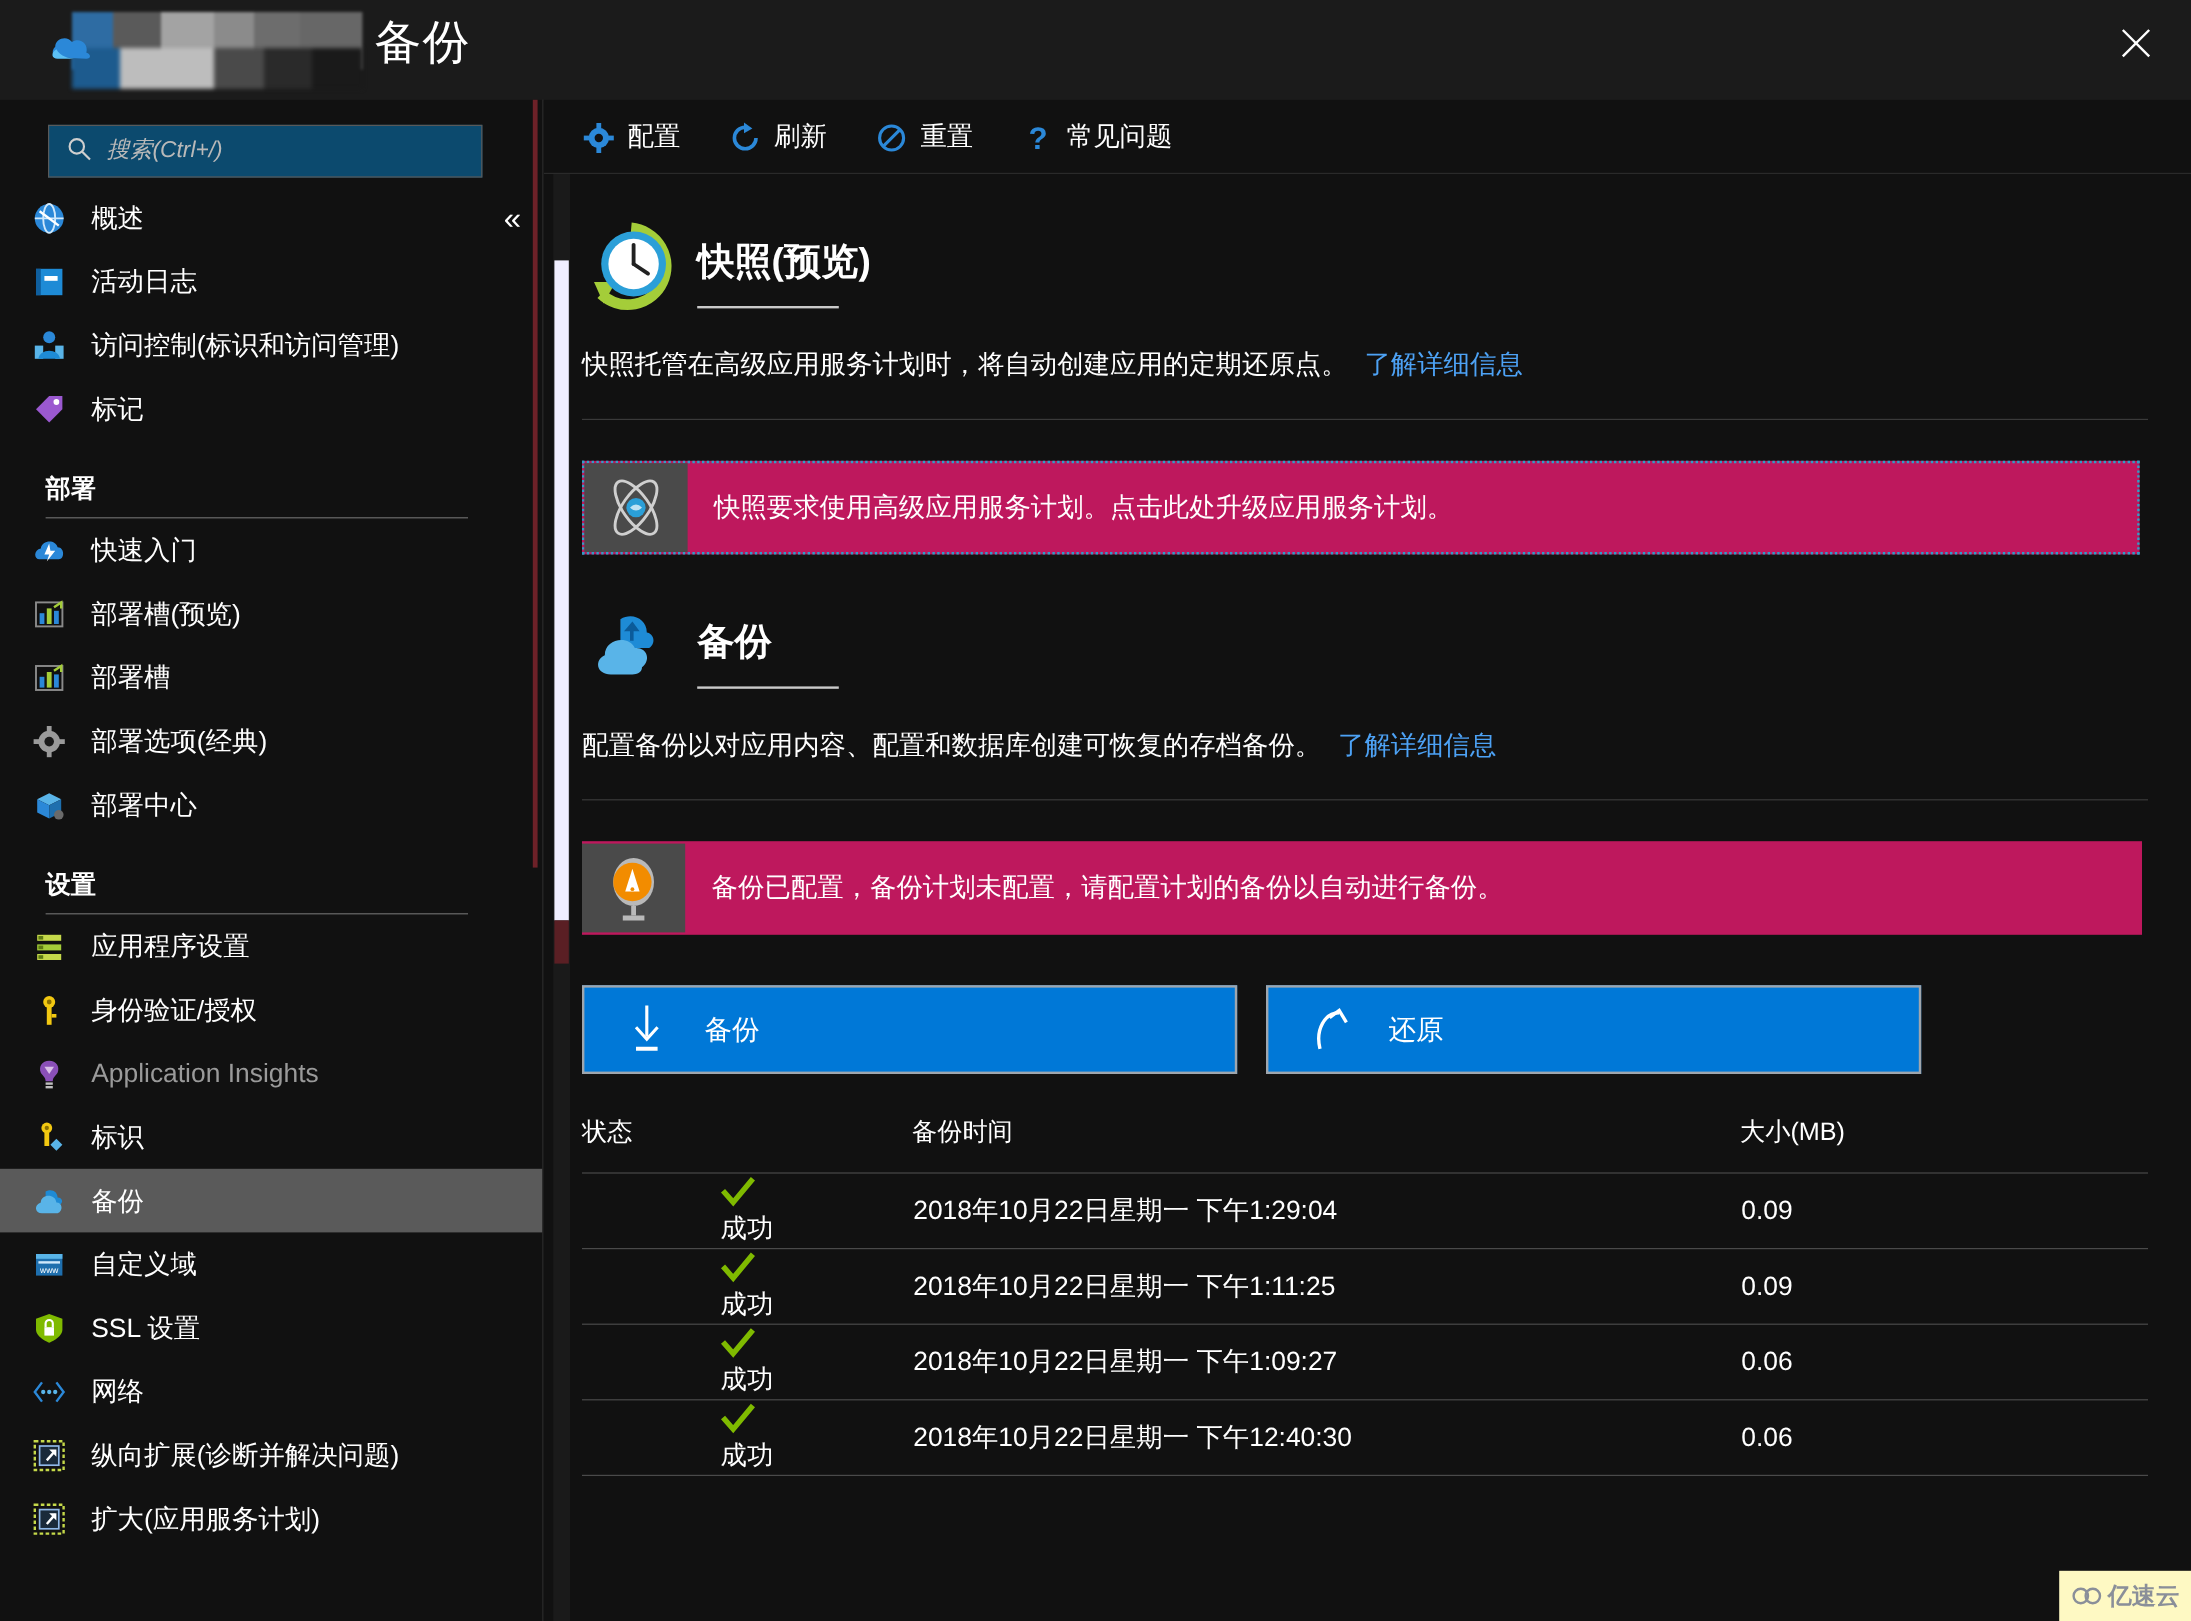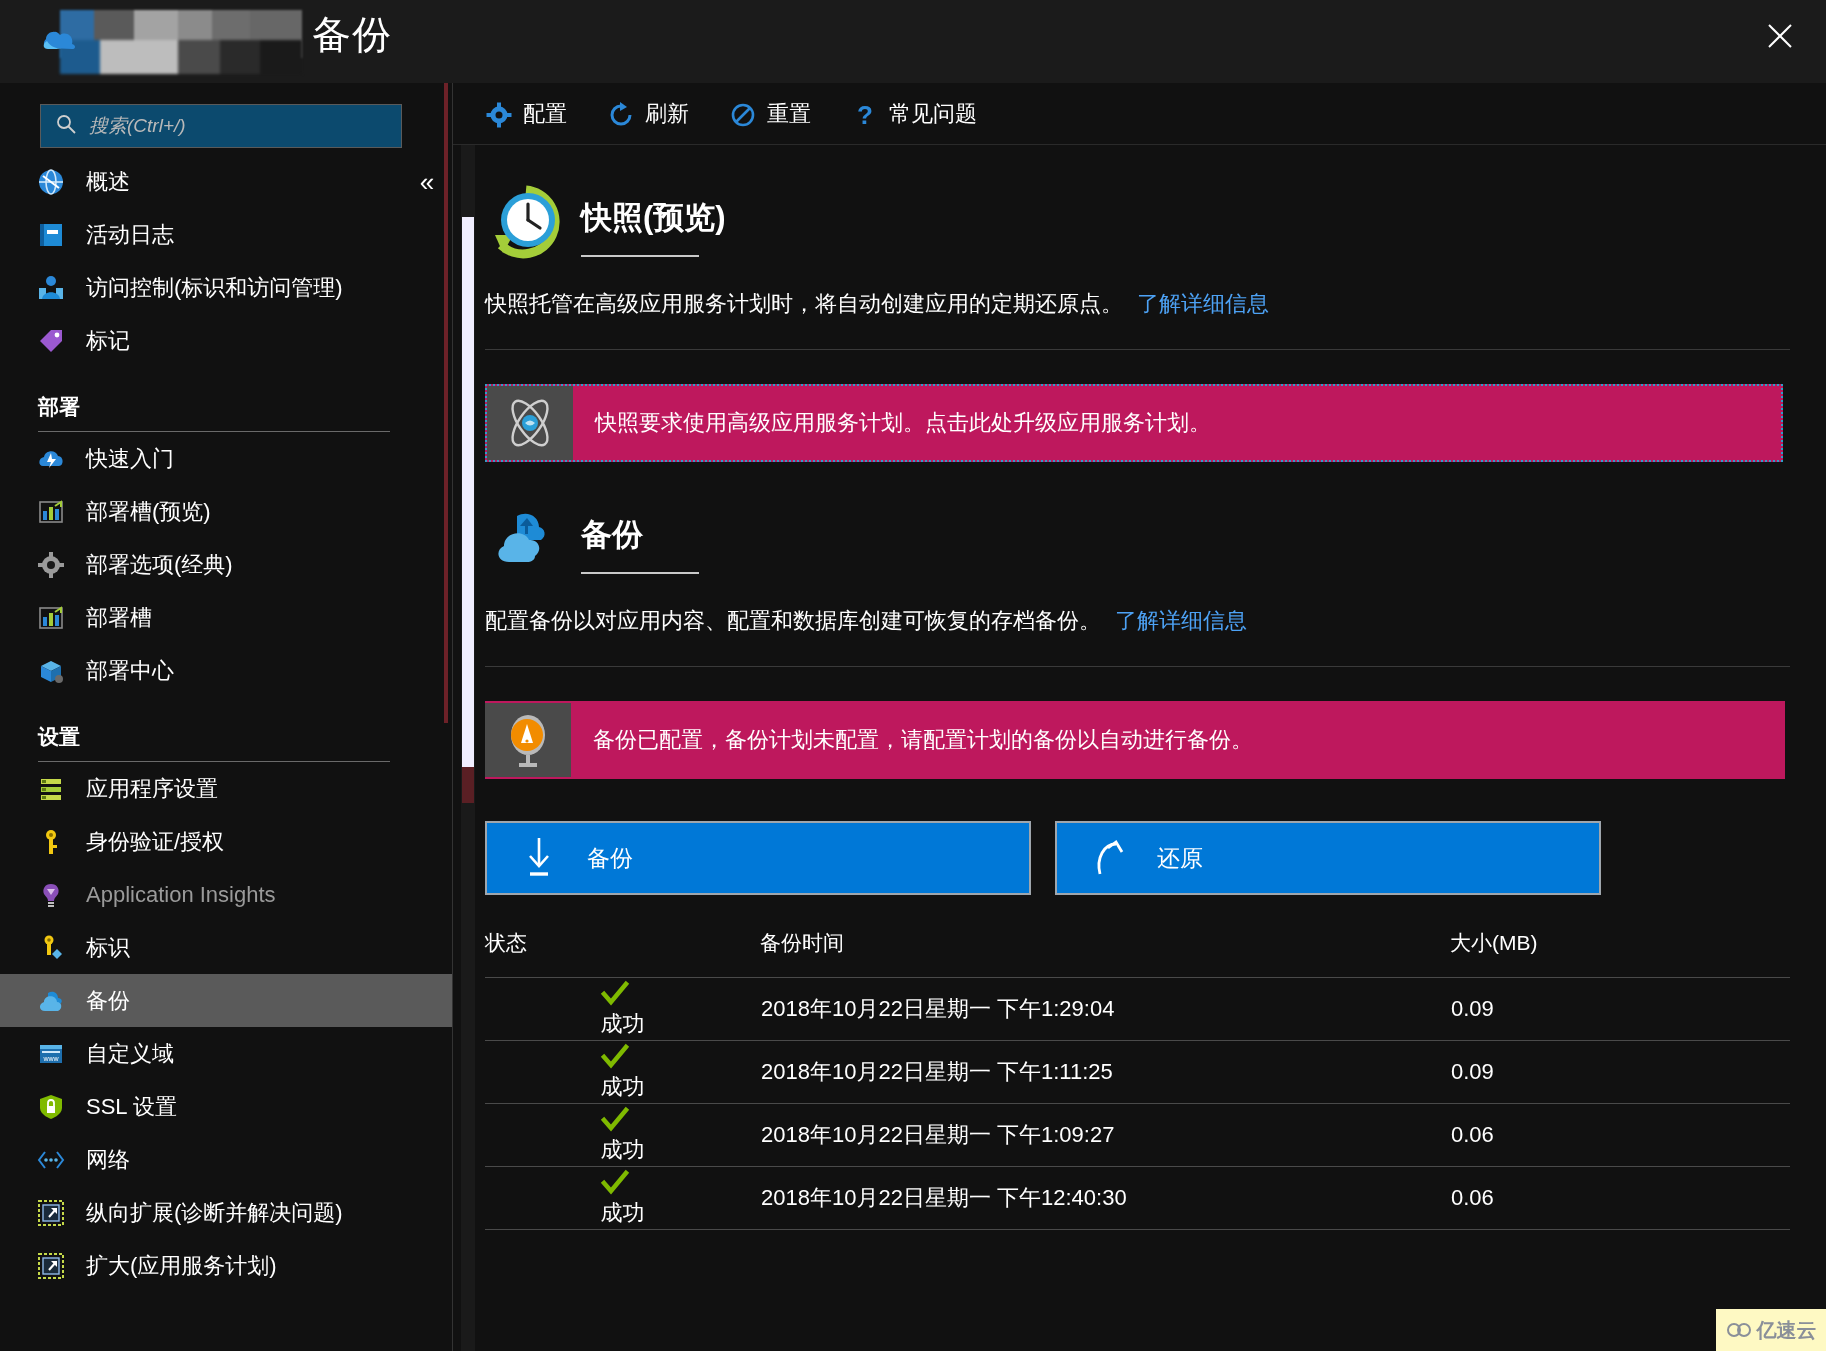--- a/index.html
+++ b/index.html
@@ -78,21 +78,21 @@
   }
   .search-input::placeholder{color:#b9b9b9;font-style:italic;}
   .collapse-btn{
     position:absolute;left:414px;top:86px;width:26px;height:26px;
     color:#ffffff;font-size:26px;line-height:26px;cursor:pointer;
     text-align:center;
   }
   .nav{position:absolute;left:0;top:72px;width:452px;}
   .nav-item{
     display:flex;align-items:center;height:53px;
-    padding-left:36px;cursor:pointer;box-sizing:border-box;
+    padding-left:26px;cursor:pointer;box-sizing:border-box;
   }
   .nav-item .ico{width:30px;height:30px;flex:0 0 30px;margin-right:20px;
     display:flex;align-items:center;justify-content:center;}
   .nav-item .lbl{font-size:22px;color:#ffffff;white-space:nowrap;}
   .nav-item.dim .lbl{color:#9a9a9a;}
   .nav-item.selected{background:#5a5a5a;}
   .group-head{
     padding-left:38px;margin-top:26px;
   }
   .group-head .g-title{font-size:21px;font-weight:bold;color:#ffffff;}
@@ -285,41 +285,41 @@
             <rect x="12" y="9" width="4" height="13" fill="#a4cd39"></rect>
             <rect x="18" y="11" width="4" height="11" fill="#2b88d8"></rect>
             <path d="M18 8 L24 4 L24 9" fill="none" stroke="#a4cd39" stroke-width="2"></path>
           </svg>
         </span>
         <span class="lbl">部署槽(预览)</span>
       </div>
       <div class="nav-item">
         <span class="ico">
           <svg width="28" height="28" viewBox="0 0 28 28">
+            <rect x="3" y="4" width="22" height="20" fill="none" stroke="#8a8a8a" stroke-width="1.6"></rect>
+            <rect x="6" y="13" width="4" height="9" fill="#2b88d8"></rect>
+            <rect x="12" y="9" width="4" height="13" fill="#a4cd39"></rect>
+            <rect x="18" y="11" width="4" height="11" fill="#2b88d8"></rect>
+            <path d="M18 8 L24 4 L24 9" fill="none" stroke="#a4cd39" stroke-width="2"></path>
+          </svg>
+        </span>
+        <span class="lbl">部署槽</span>
+      </div>
+      <div class="nav-item">
+        <span class="ico">
+          <svg width="28" height="28" viewBox="0 0 28 28">
             <circle cx="14" cy="14" r="9" fill="#9a9a9a"></circle>
             <circle cx="14" cy="14" r="4" fill="#1a1a1a"></circle>
             <rect x="12" y="1" width="4" height="6" fill="#9a9a9a"></rect>
             <rect x="12" y="21" width="4" height="6" fill="#9a9a9a"></rect>
             <rect x="1" y="12" width="6" height="4" fill="#9a9a9a"></rect>
             <rect x="21" y="12" width="6" height="4" fill="#9a9a9a"></rect>
           </svg>
         </span>
         <span class="lbl">部署选项(经典)</span>
-      </div>
-      <div class="nav-item">
-        <span class="ico">
-          <svg width="28" height="28" viewBox="0 0 28 28">
-            <rect x="3" y="4" width="22" height="20" fill="none" stroke="#8a8a8a" stroke-width="1.6"></rect>
-            <rect x="6" y="13" width="4" height="9" fill="#2b88d8"></rect>
-            <rect x="12" y="9" width="4" height="13" fill="#a4cd39"></rect>
-            <rect x="18" y="11" width="4" height="11" fill="#2b88d8"></rect>
-            <path d="M18 8 L24 4 L24 9" fill="none" stroke="#a4cd39" stroke-width="2"></path>
-          </svg>
-        </span>
-        <span class="lbl">部署槽</span>
       </div>
       <div class="nav-item">
         <span class="ico">
           <svg width="28" height="28" viewBox="0 0 28 28">
             <polygon points="4,9 14,4 24,9 14,14" fill="#59b4e8"></polygon>
             <polygon points="4,9 14,14 14,25 4,20" fill="#2b88d8"></polygon>
             <polygon points="24,9 14,14 14,25 24,20" fill="#1e6fae"></polygon>
             <circle cx="22" cy="22" r="4" fill="#6a6a6a"></circle>
           </svg>
         </span>

